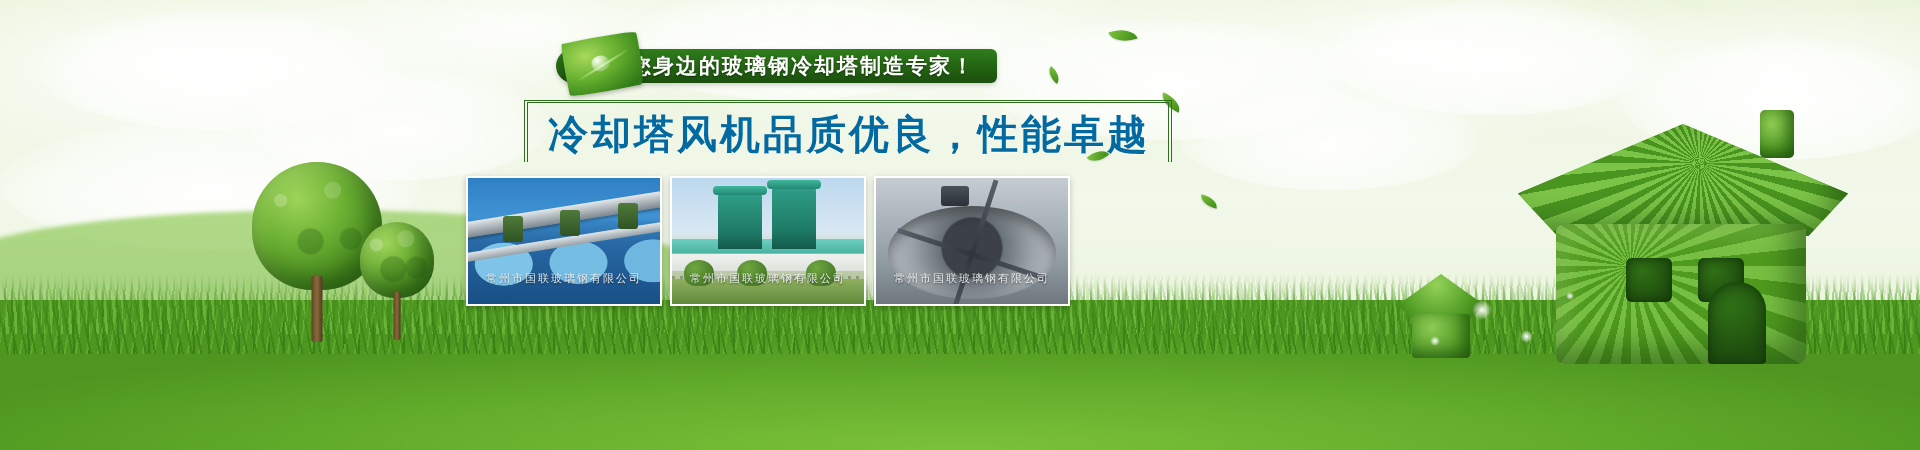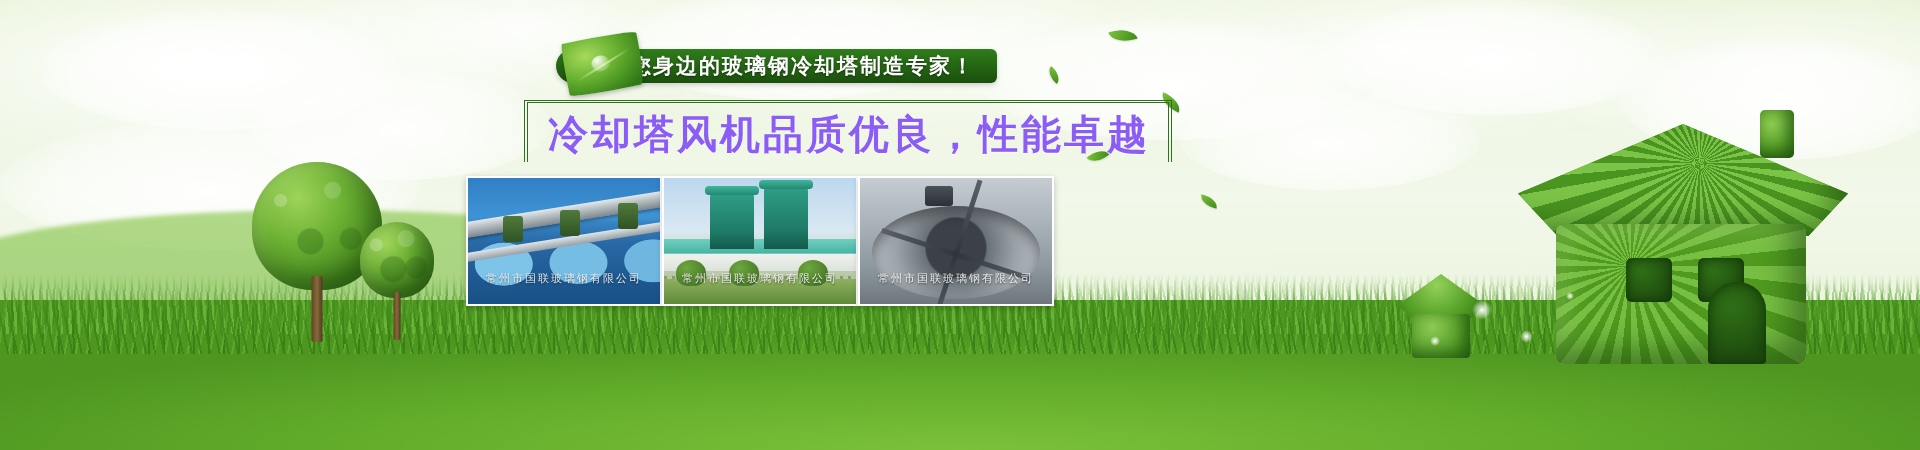--- a/index.html
+++ b/index.html
@@ -205,26 +205,26 @@
     position:absolute; left:524px; top:100px;
     padding:10px 18px 6px 20px;
     border-top:3px double #2d6f1c;
     border-left:4px double #2d6f1c;
     border-right:4px double #2d6f1c;
   }
   .headline {
     font-family:Liberation Sans, sans-serif;
     font-size:40px; font-weight:bold; line-height:1.08;
     letter-spacing:3px; white-space:nowrap;
-    color:#8b5cf6;
+    color:#0369a1;
     text-shadow:0 1px 0 rgba(255,255,255,.6);
   }
 
   
-  .photos { position:absolute; left:466px; top:176px; display:flex; }
+  .photos { position:absolute; left:466px; top:176px; display:flex; gap:8px; }
   .photo {
     position:relative; width:196px; height:130px; overflow:hidden;
     border:2px solid #ffffff; box-shadow:0 2px 6px rgba(0,0,0,.22);
   }
   .photo .wm {
     position:absolute; left:0; right:0; bottom:18px; text-align:center;
     color:rgba(255,255,255,.88); font-size:11px; letter-spacing:2px;
     font-family:"DejaVu Sans", sans-serif;
     text-shadow:0 1px 2px rgba(0,0,0,.55); white-space:nowrap;
   }

